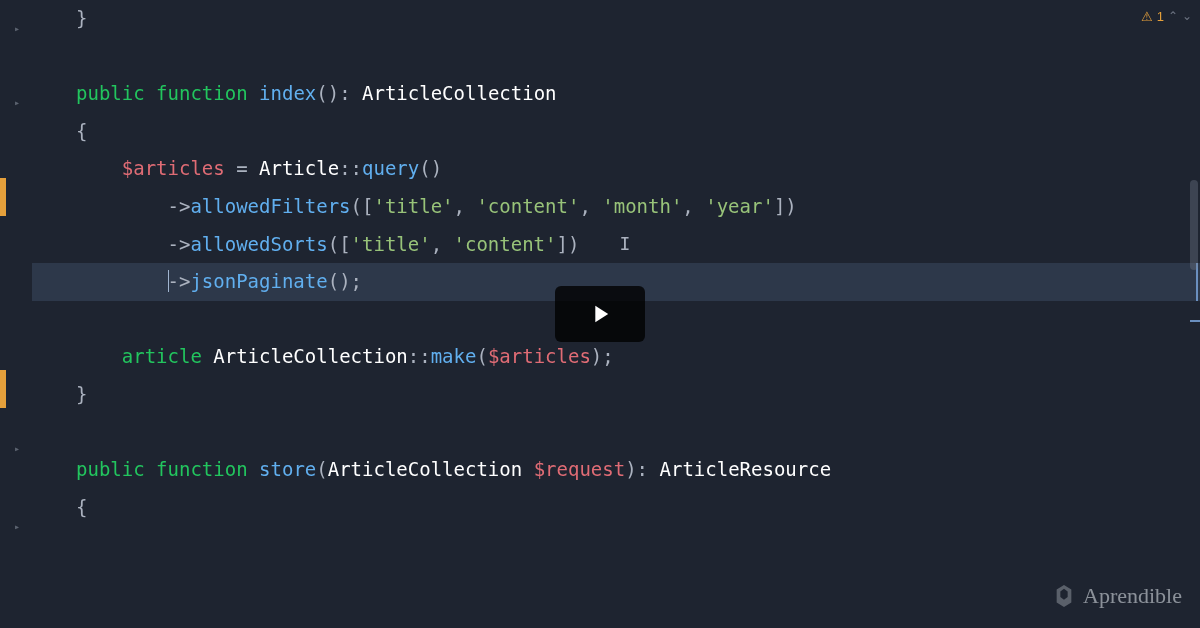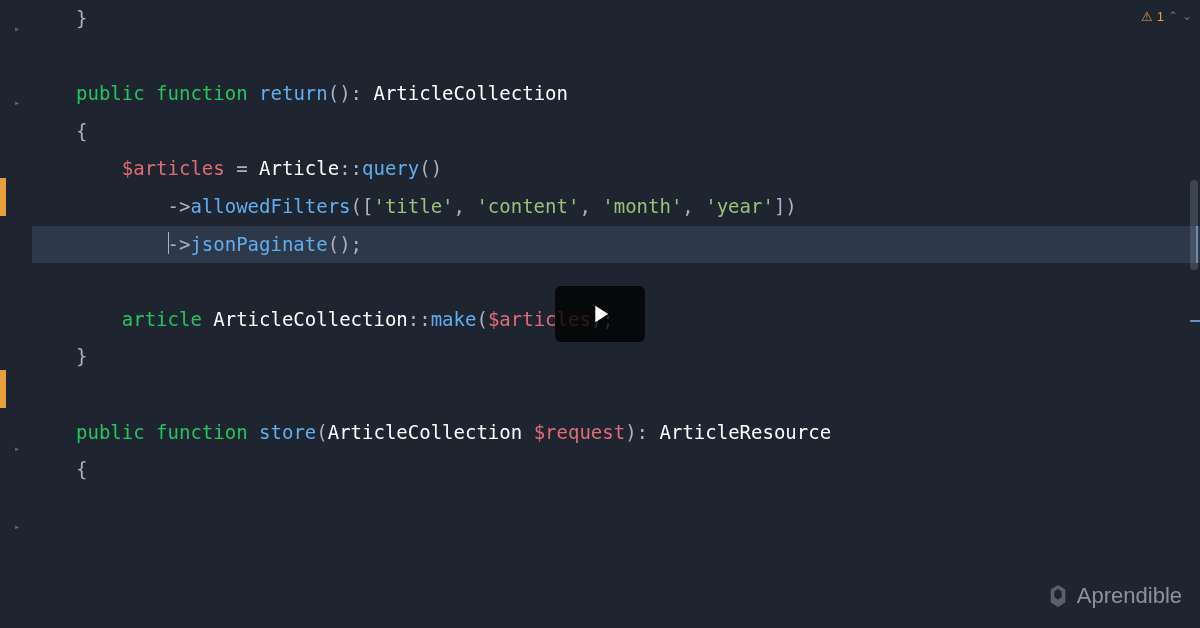--- a/index.html
+++ b/index.html
@@ -112,21 +112,21 @@
     align-items: center;
     justify-content: center;
     cursor: pointer;
   }
   .play-overlay svg { fill: white; }
   .watermark {
     position: absolute;
     right: 18px;
     bottom: 10px;
     color: rgba(230,235,240,0.55);
-    font-family: Liberation Sans, sans-serif;
+    font-family: Liberation Serif, serif;
     font-size: 22px;
     font-weight: 300;
     display: flex;
     align-items: center;
     gap: 8px;
   }
   .watermark svg { opacity: 0.55; }
   .scrollbar {
     position: absolute;
     right: 0;
@@ -160,24 +160,25 @@
     <div class="gutter-fold" style="top:24px;">▸</div>
     <div class="gutter-fold" style="top:98px;">▸</div>
     <div class="change-marker" style="top:178px;height:38px;"></div>
     <div class="change-marker" style="top:370px;height:38px;"></div>
     <div class="gutter-fold" style="top:444px;">▸</div>
     <div class="gutter-fold" style="top:522px;">▸</div>
   </div>
 
   <div class="line"><span class="op">}</span></div>
   <div class="line"> </div>
-  <div class="line"><span class="kw">public</span> <span class="kw">function</span> <span class="fn">return</span><span class="op">()</span><span class="op">: </span><span class="cls">ArticleCollection</span></div>
+  <div class="line"><span class="kw">public</span> <span class="kw">function</span> <span class="fn">index</span><span class="op">()</span><span class="op">: </span><span class="cls">ArticleCollection</span></div>
   <div class="line"><span class="op">{</span></div>
   <div class="line">    <span class="var">$articles</span><span class="op"> = </span><span class="cls">Article</span><span class="op">::</span><span class="fn">query</span><span class="op">()</span></div>
   <div class="line">        <span class="op">-&gt;</span><span class="fn">allowedFilters</span><span class="op">([</span><span class="str">'title'</span><span class="op">, </span><span class="str">'content'</span><span class="op">, </span><span class="str">'month'</span><span class="op">, </span><span class="str">'year'</span><span class="op">])</span></div>
+  <div class="line">        <span class="op">-&gt;</span><span class="fn">allowedSorts</span><span class="op">([</span><span class="str">'title'</span><span class="op">, </span><span class="str">'content'</span><span class="op">])</span><span class="text-cursor-icon" style="margin-left:40px;">I</span></div>
   <div class="line highlight-line">        <span class="cursor"></span><span class="op">-&gt;</span><span class="fn">jsonPaginate</span><span class="op">();</span></div>
   <div class="line"> </div>
   <div class="line">    <span class="kw">article</span> <span class="cls">ArticleCollection</span><span class="op">::</span><span class="fn">make</span><span class="op">(</span><span class="var">$articles</span><span class="op">);</span></div>
   <div class="line"><span class="op">}</span></div>
   <div class="line"> </div>
   <div class="line"><span class="kw">public</span> <span class="kw">function</span> <span class="fn">store</span><span class="op">(</span><span class="cls">ArticleCollection</span><span> </span><span class="var">$request</span><span class="op">)</span><span class="op">: </span><span class="cls">ArticleResource</span></div>
   <div class="line"><span class="op">{</span></div>
 
 </div>
 

